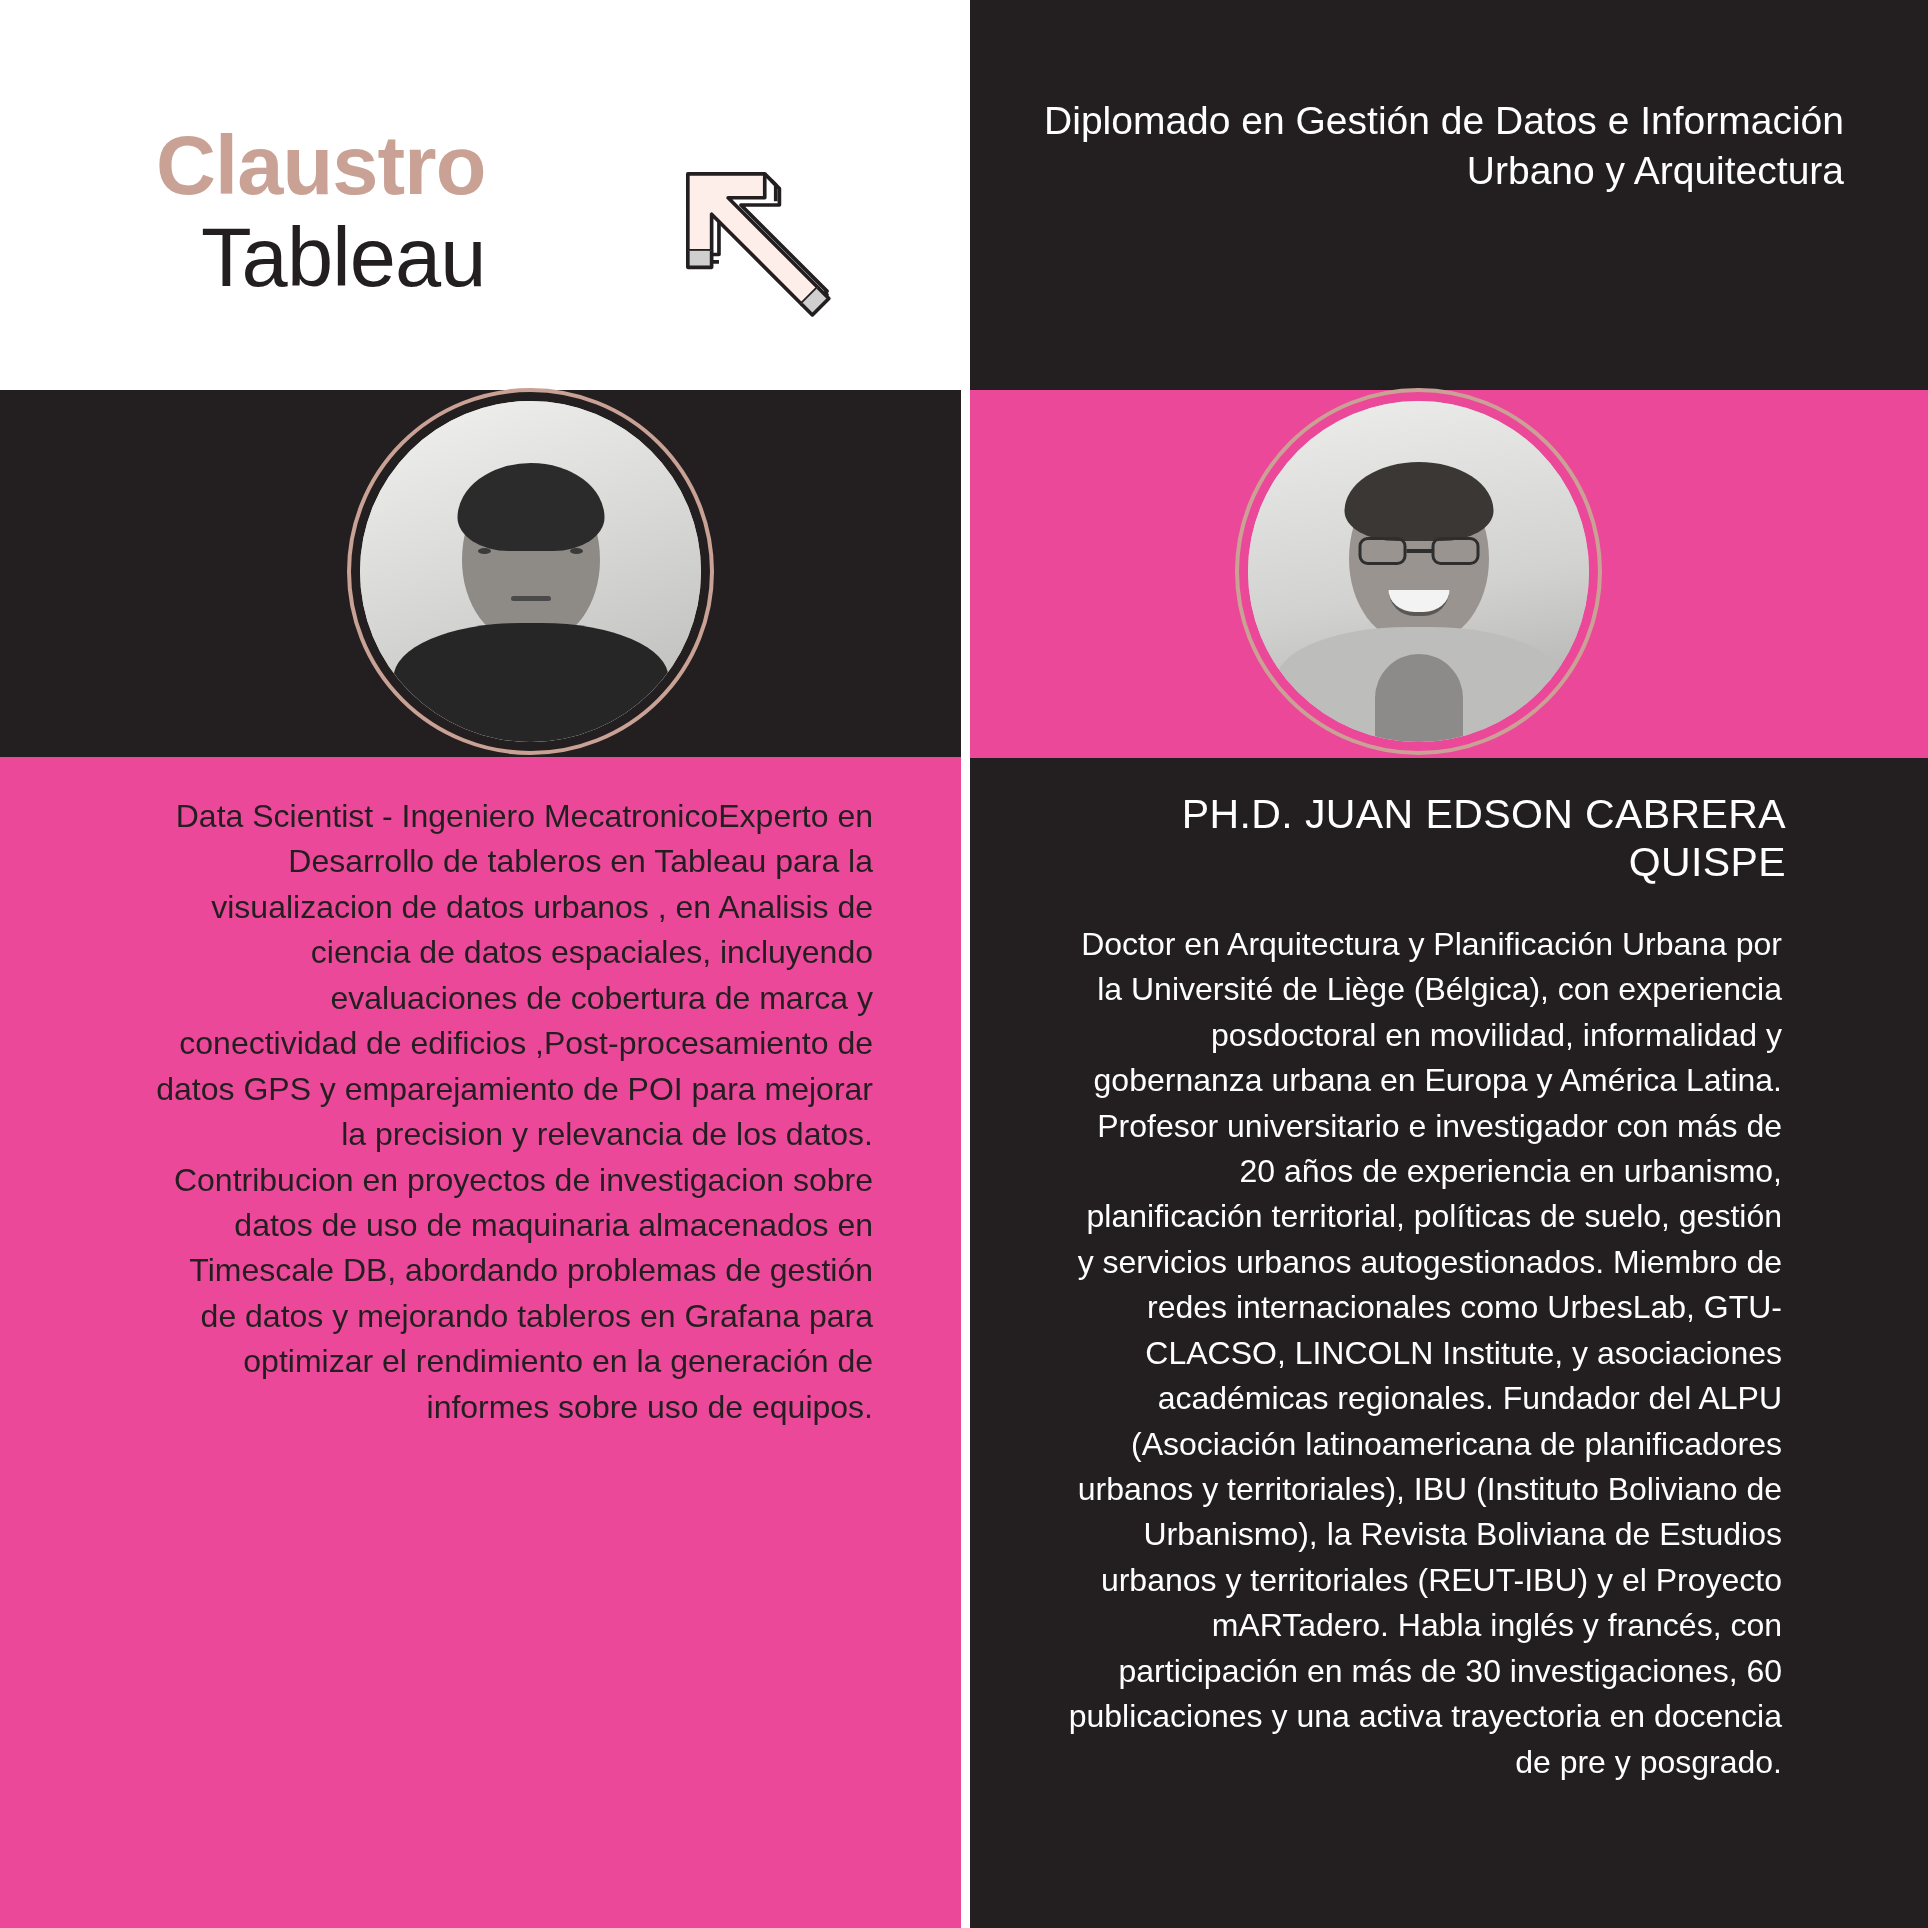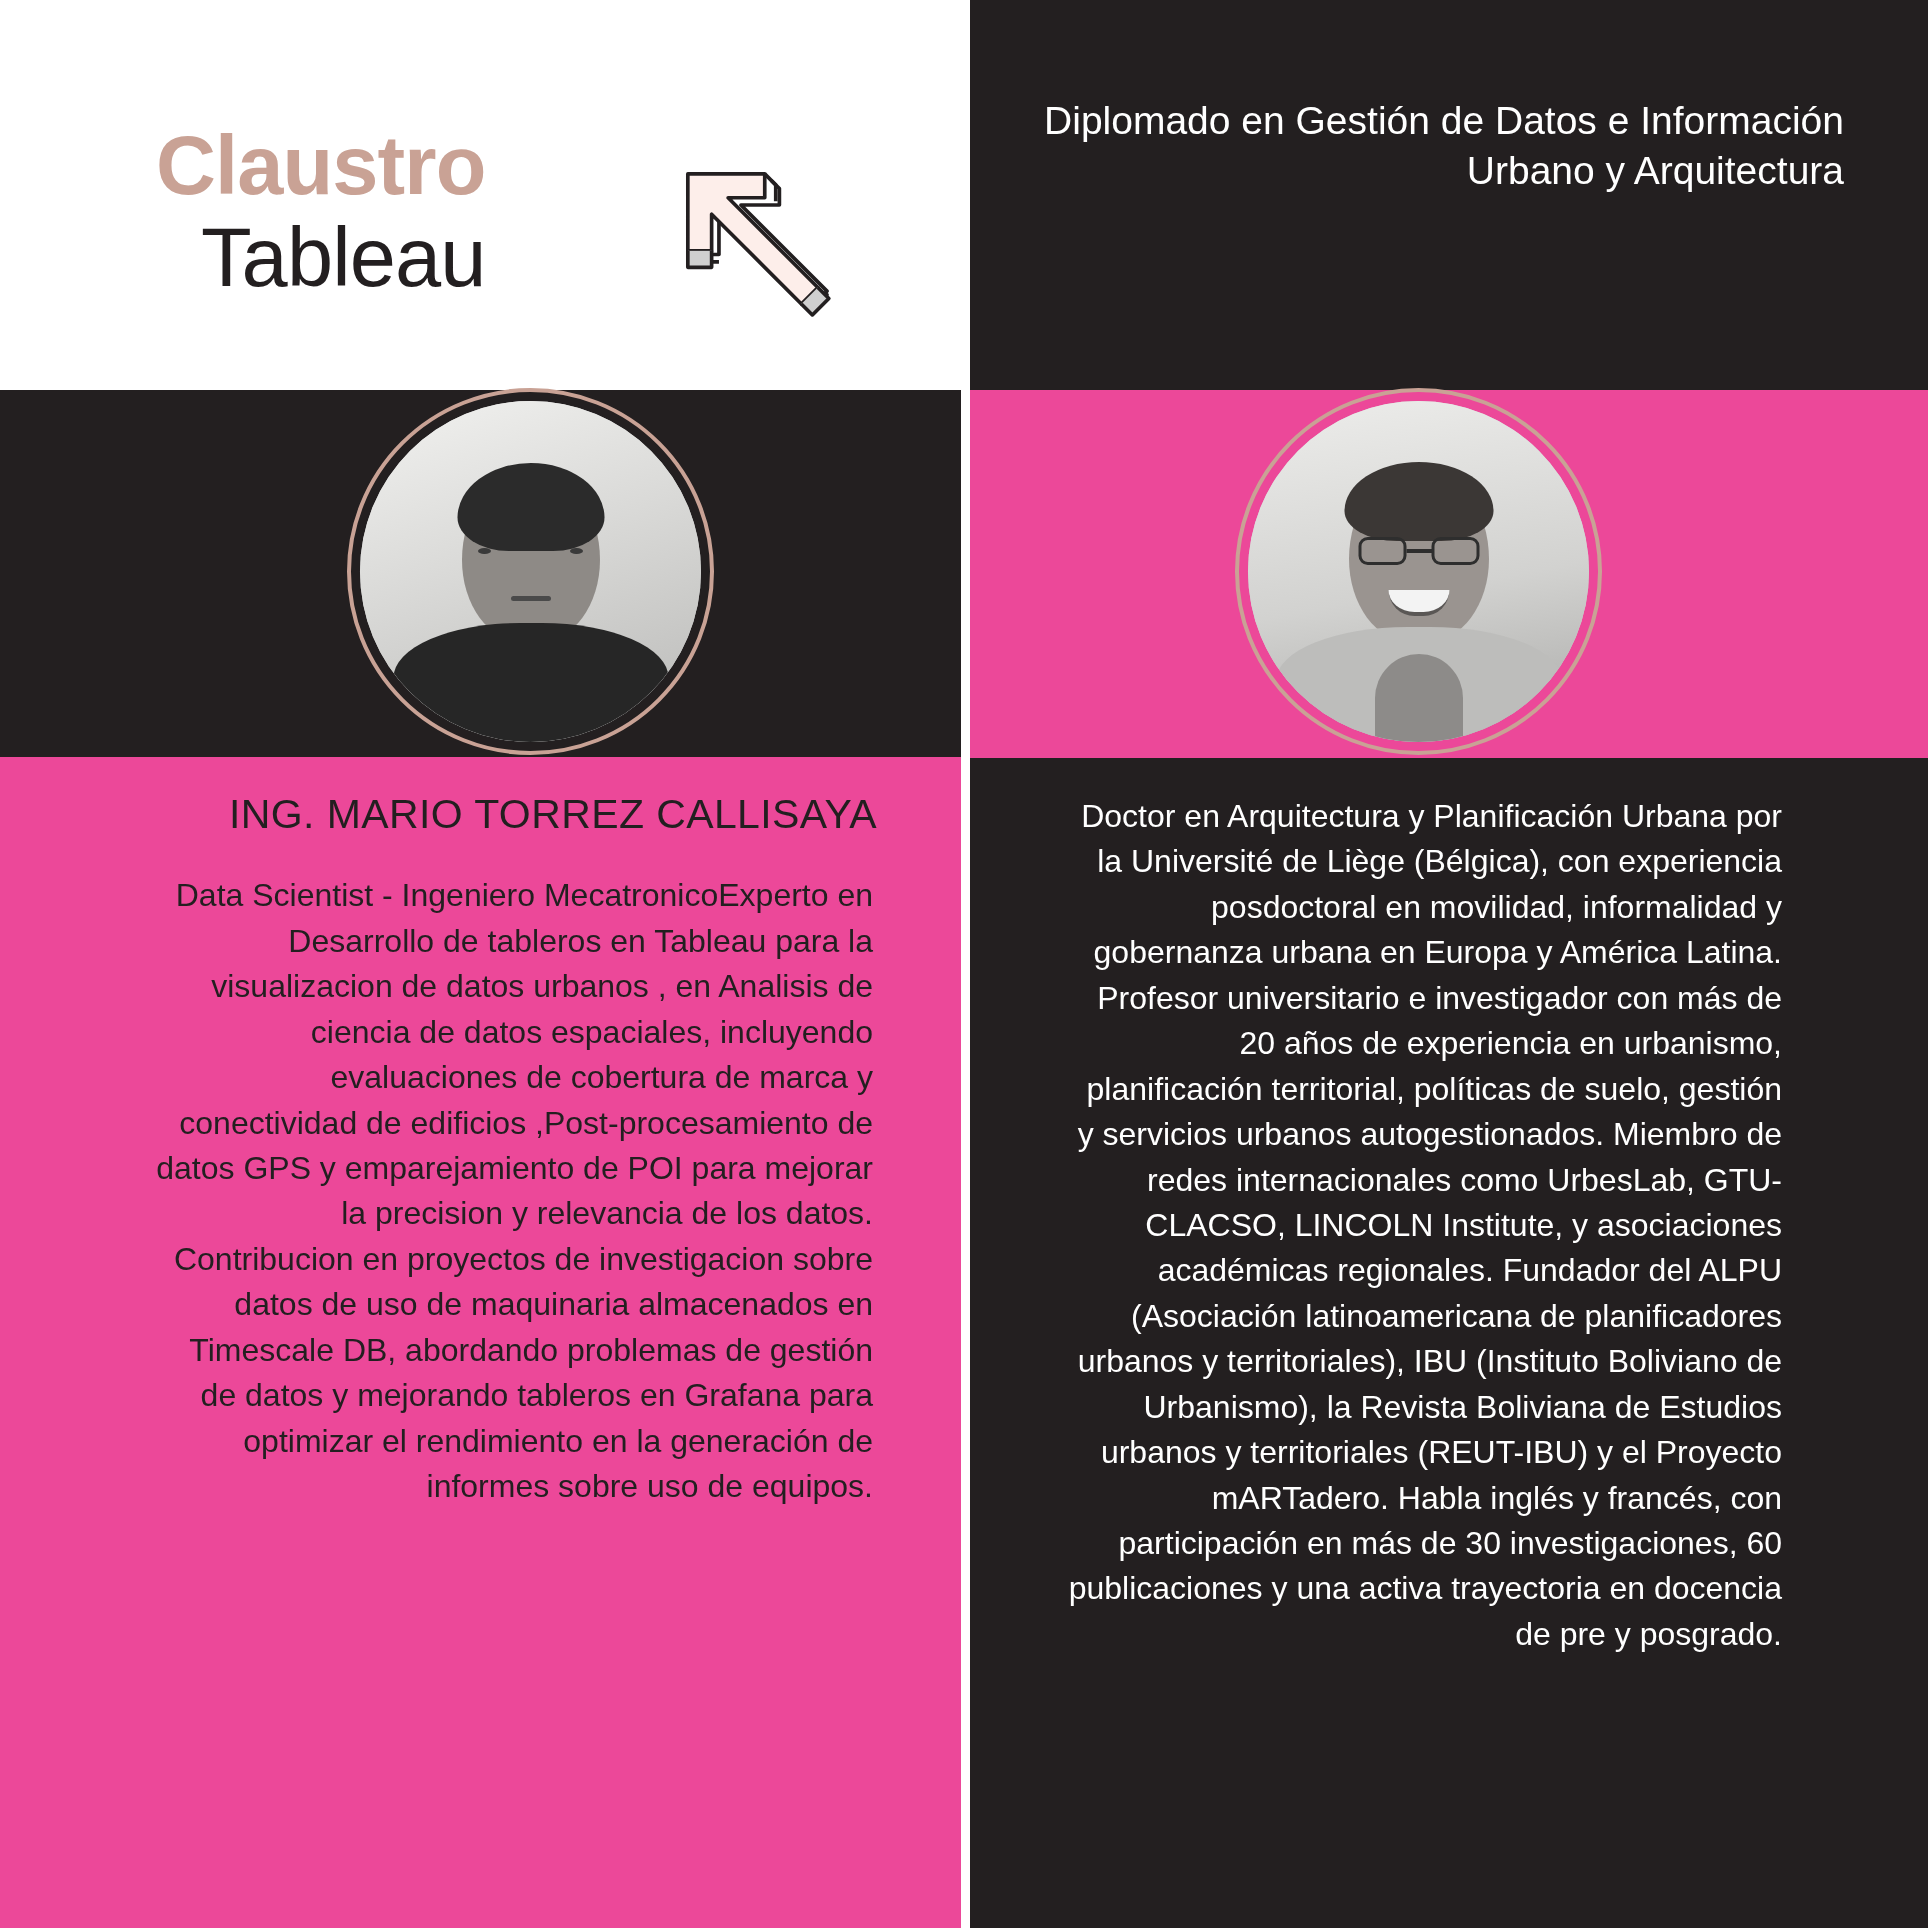--- a/index.html
+++ b/index.html
@@ -343,22 +343,22 @@
           <div class="lens lens-r"></div>
         </div>
         <div class="mouth-smile"></div>
         <div class="torso torso-b"></div>
         <div class="collar-b"></div>
       </div>
     </div>
   </div>
 
   <div class="col col-left">
-    <h2 class="person-name">ING. MARIO TORREZ CALLISAYA</h2>
     <p class="person-bio">Data Scientist - Ingeniero MecatronicoExperto en Desarrollo de tableros en Tableau para la visualizacion de datos urbanos , en Analisis de ciencia de datos espaciales, incluyendo evaluaciones de cobertura de marca y conectividad de edificios ,Post-procesamiento de datos GPS y emparejamiento de POI para mejorar la precision y relevancia de los datos. Contribucion en proyectos de investigacion sobre datos de uso de maquinaria almacenados en Timescale DB, abordando problemas de gestión de datos y mejorando tableros en Grafana para optimizar el rendimiento en la generación de informes sobre uso de equipos.</p>
   </div>
 
   <div class="col col-right">
+    <h2 class="person-name">PH.D. JUAN EDSON CABRERA QUISPE</h2>
     <p class="person-bio">Doctor en Arquitectura y Planificación Urbana por la Université de Liège (Bélgica), con experiencia posdoctoral en movilidad, informalidad y gobernanza urbana en Europa y América Latina. Profesor universitario e investigador con más de 20 años de experiencia en urbanismo, planificación territorial, políticas de suelo, gestión y servicios urbanos autogestionados. Miembro de redes internacionales como UrbesLab, GTU-CLACSO, LINCOLN Institute, y asociaciones académicas regionales. Fundador del ALPU (Asociación latinoamericana de planificadores urbanos y territoriales), IBU (Instituto Boliviano de Urbanismo), la Revista Boliviana de Estudios urbanos y territoriales (REUT-IBU) y el Proyecto mARTadero. Habla inglés y francés, con participación en más de 30 investigaciones, 60 publicaciones y una activa trayectoria en docencia de pre y posgrado.</p>
   </div>
 
 </div>
 
 
 </body></html>

